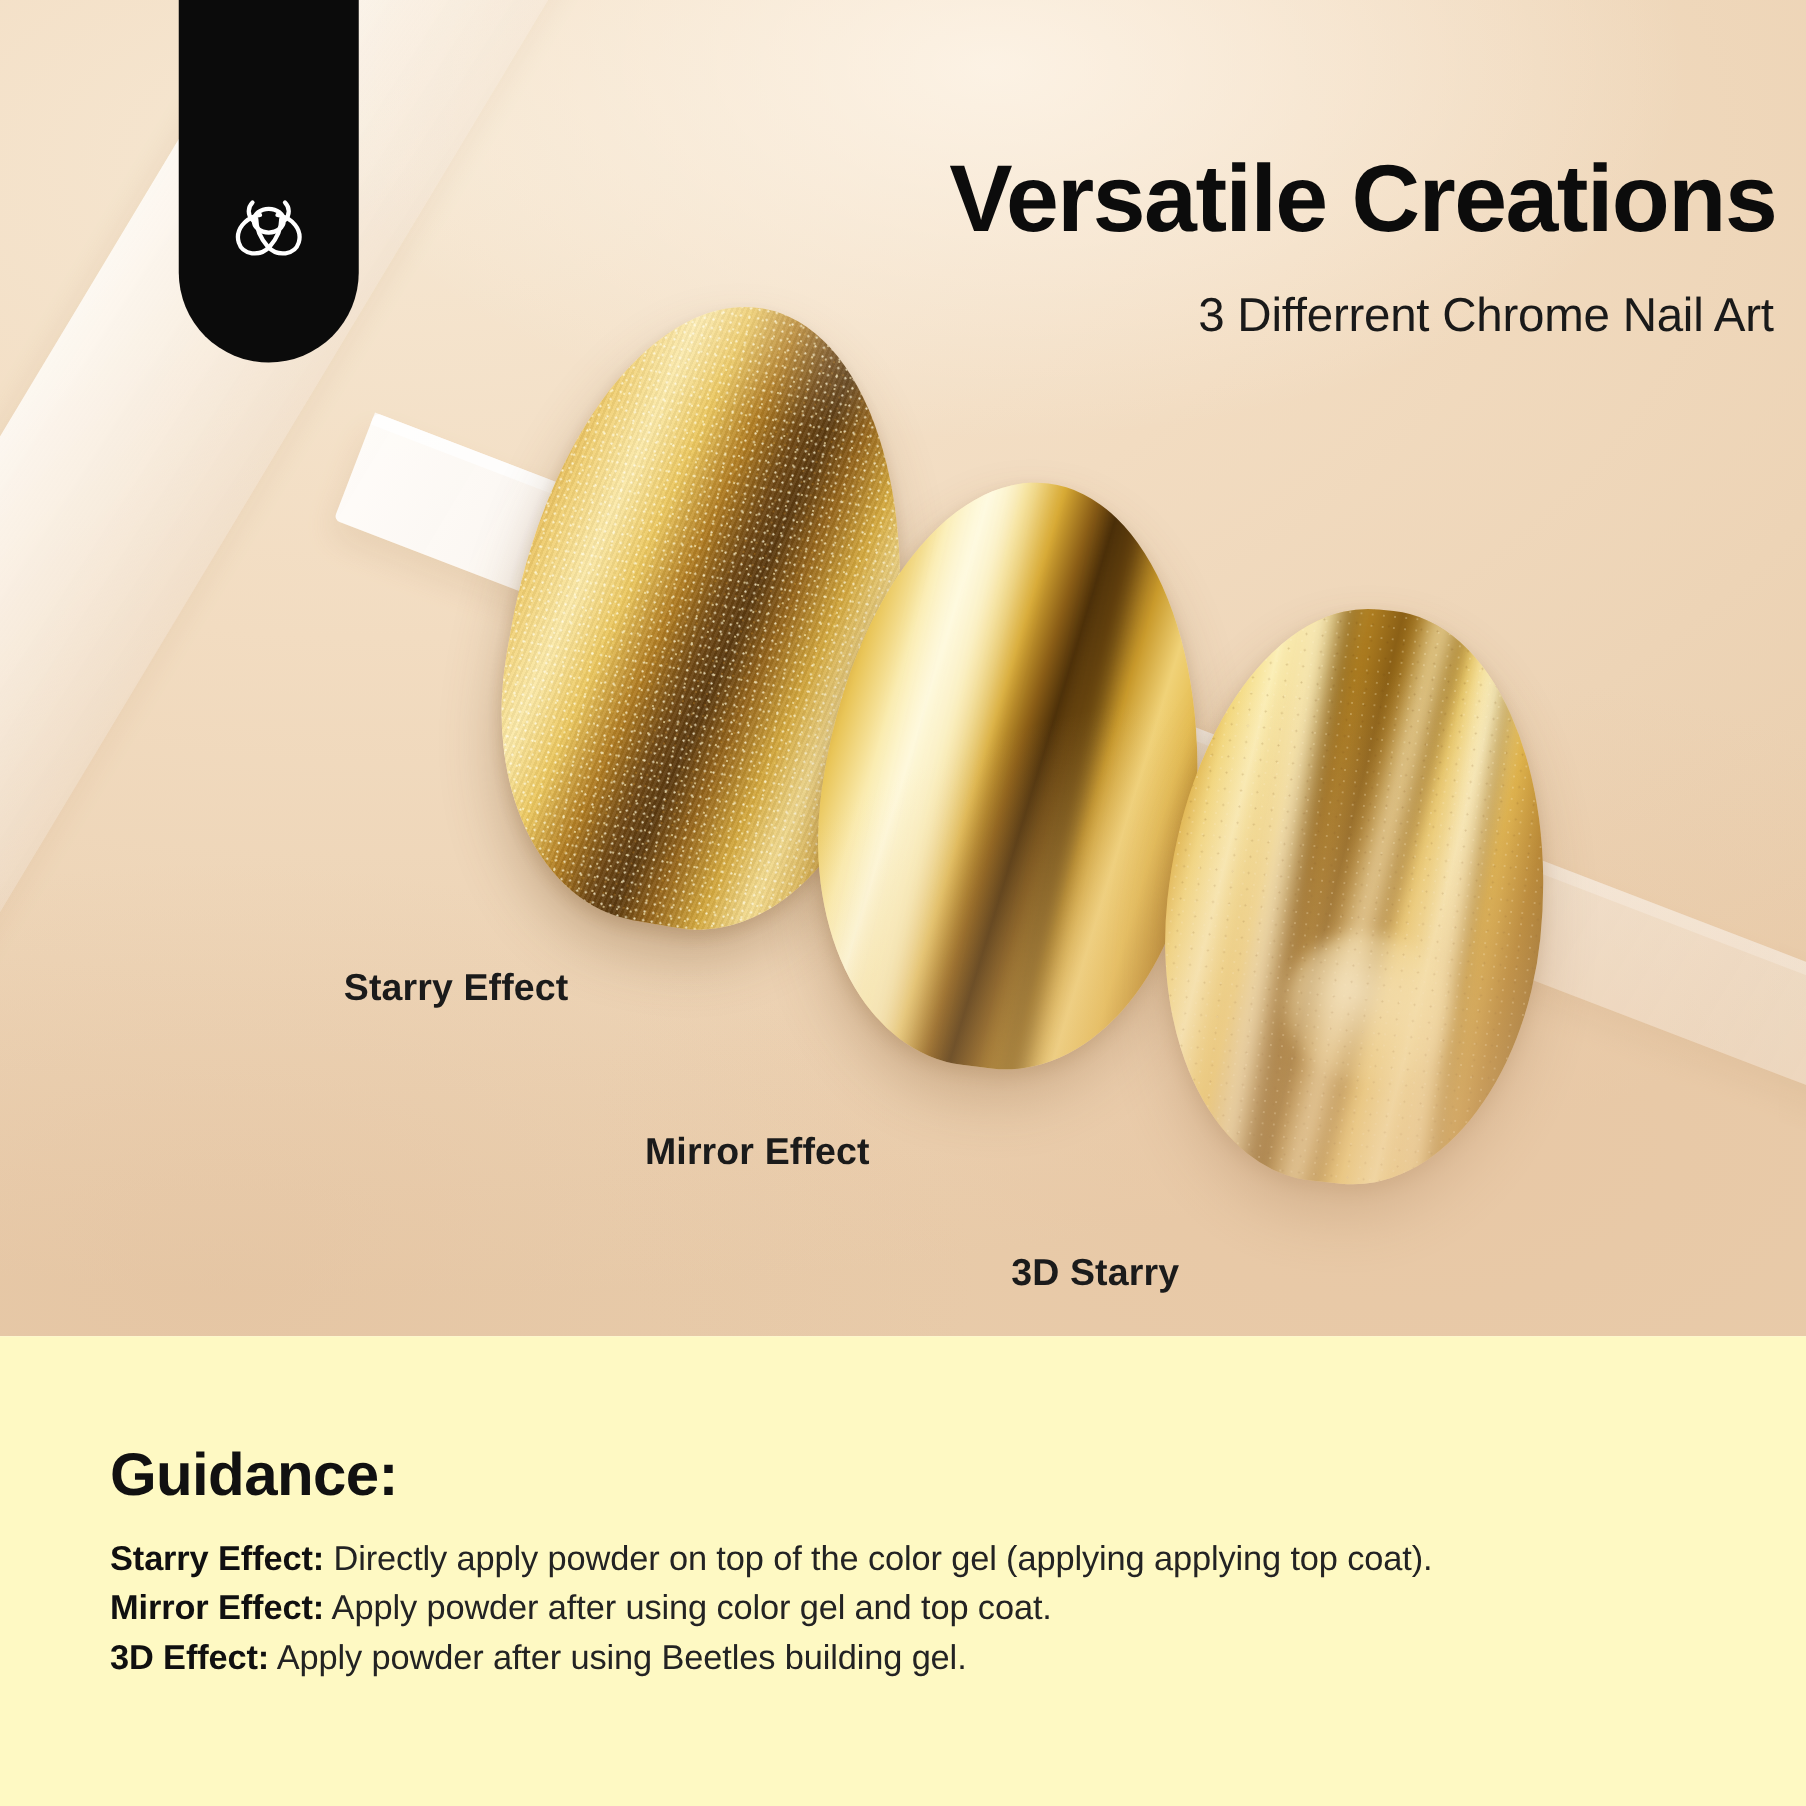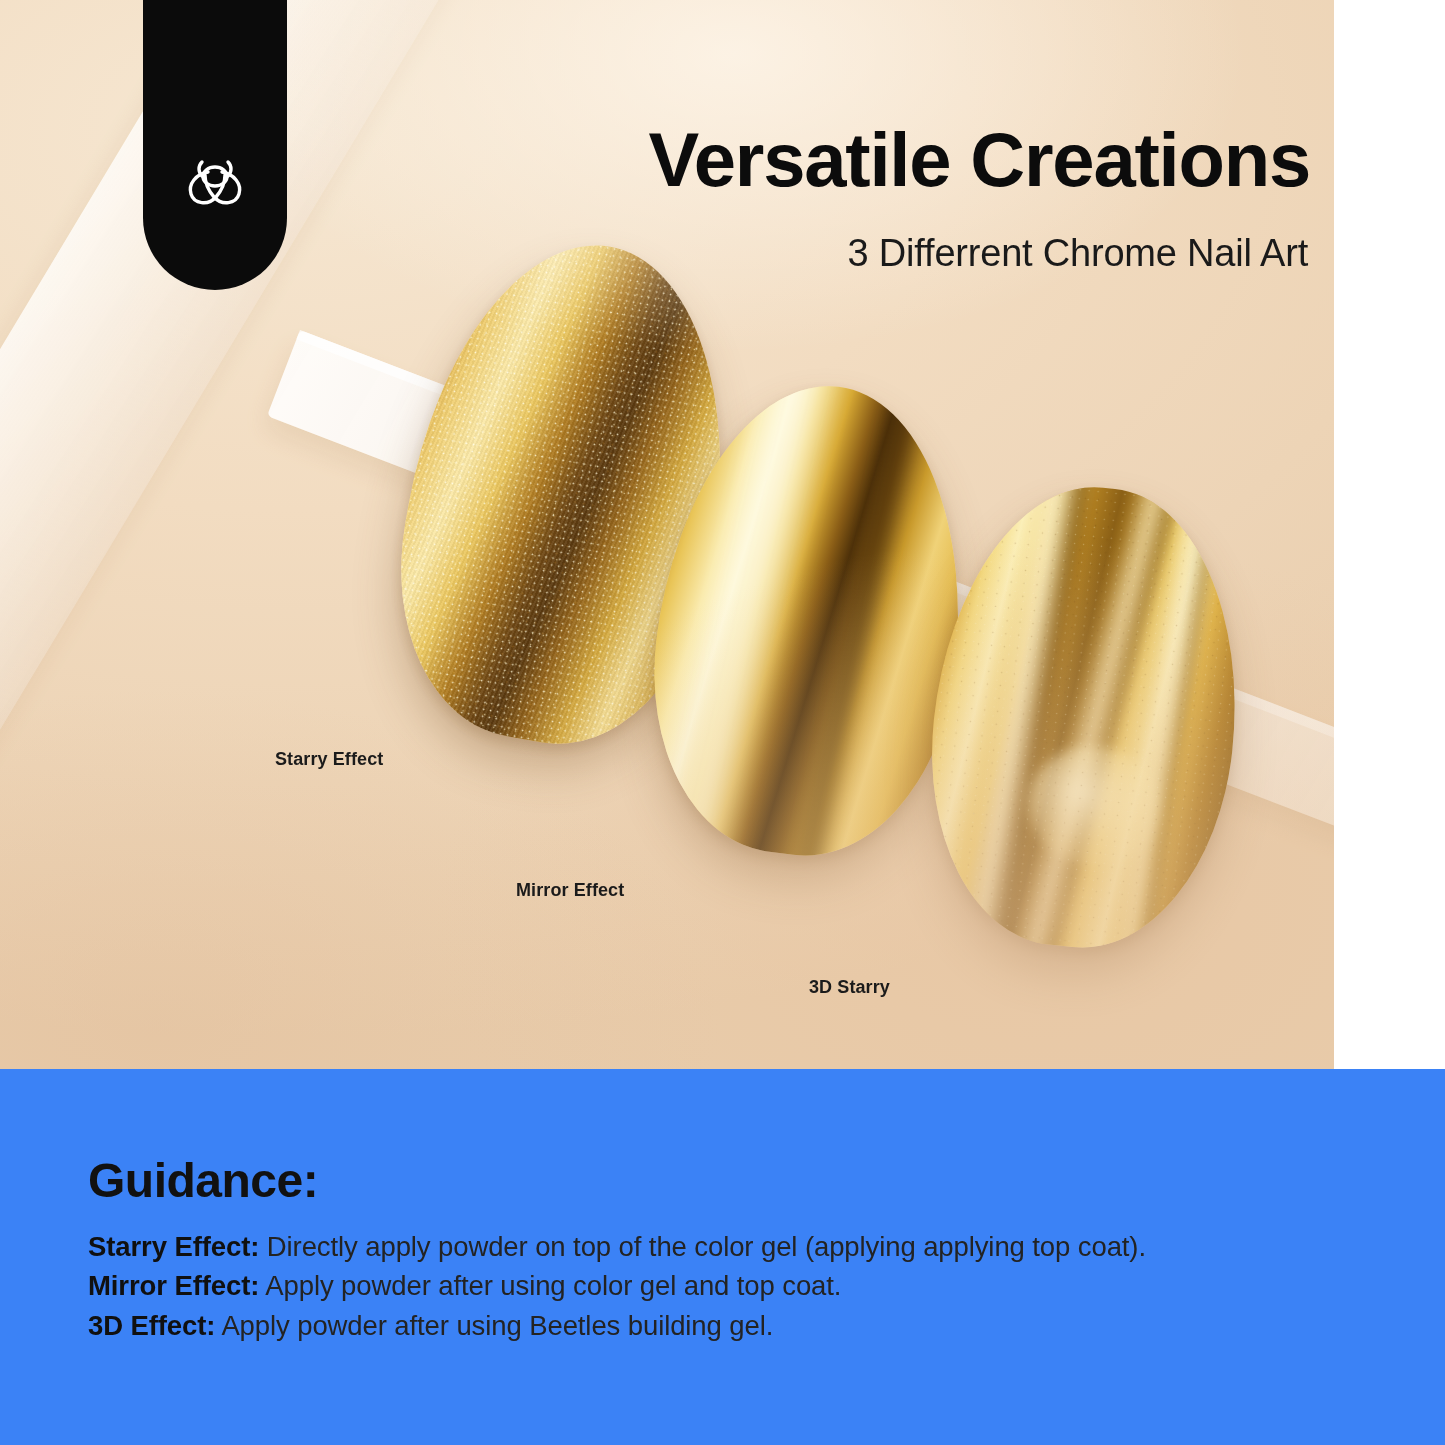--- a/index.html
+++ b/index.html
@@ -17,21 +17,21 @@
     width: 1445px;
     height: 1445px;
     overflow: hidden;
     background: #ffffff;
   }
 
   
   .hero {
     position: absolute;
     left: 0; top: 0;
-    width: 1334px;
+    width: 1445px;
     height: 1069px;
     overflow: hidden;
     background:
       radial-gradient(120% 85% at 22% 12%, #F6E7D2 0%, #F2DCC1 42%, #EDD4B6 72%, #E8CCAB 100%);
   }
   
   .hero-light {
     position: absolute;
     inset: 0;
     background:
@@ -254,37 +254,38 @@
     font-weight: 400;
     letter-spacing: -0.2px;
     color: #1A1A1A;
     line-height: 1.1;
     white-space: nowrap;
   }
 
   
   .callout {
     position: absolute;
-    font-size: 18px;
+    font-size: 30px;
     font-weight: 700;
     color: #1B1B1B;
     letter-spacing: 0.1px;
     white-space: nowrap;
+    margin-top: 25px;
   }
   .callout--starry { left: 275px; top: 749px; }
   .callout--mirror { left: 516px; top: 880px; }
   .callout--threed { left: 809px; top: 977px; }
 
   
   .guidance {
     position: absolute;
     left: 0; top: 1069px;
     width: 1445px;
     height: 376px;
-    background: #3b82f6;
+    background: #fef9c3;
   }
   .guidance-title {
     position: absolute;
     left: 88px; top: 84px;
     font-size: 48px;
     font-weight: 700;
     color: #111111;
     letter-spacing: -0.5px;
   }
   .guidance-list {

